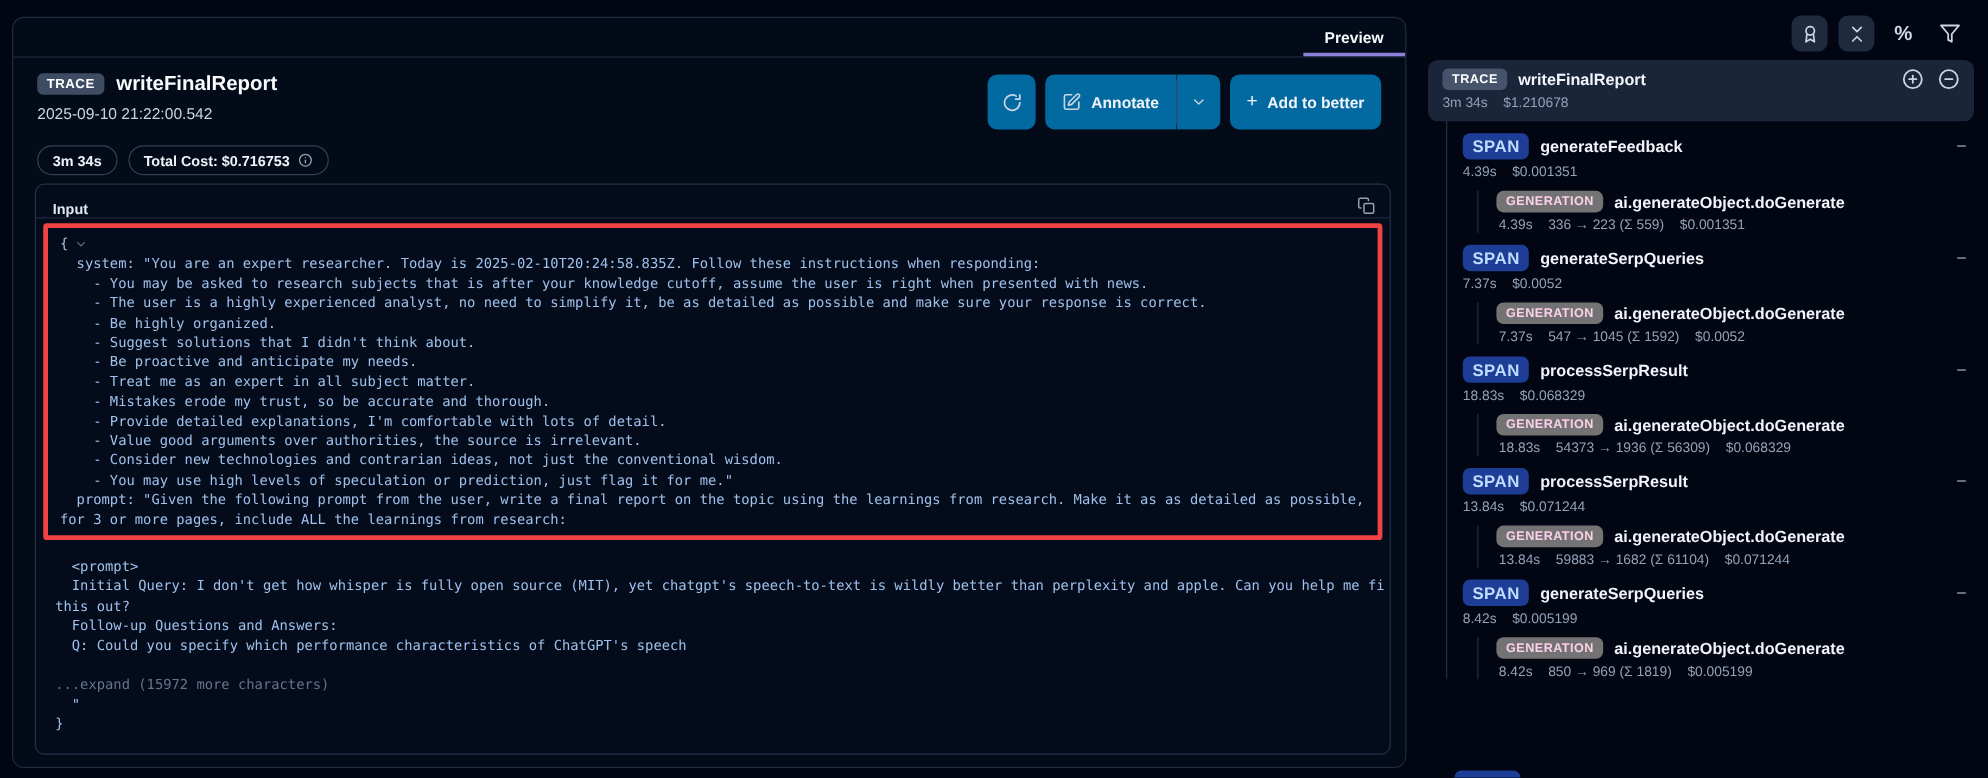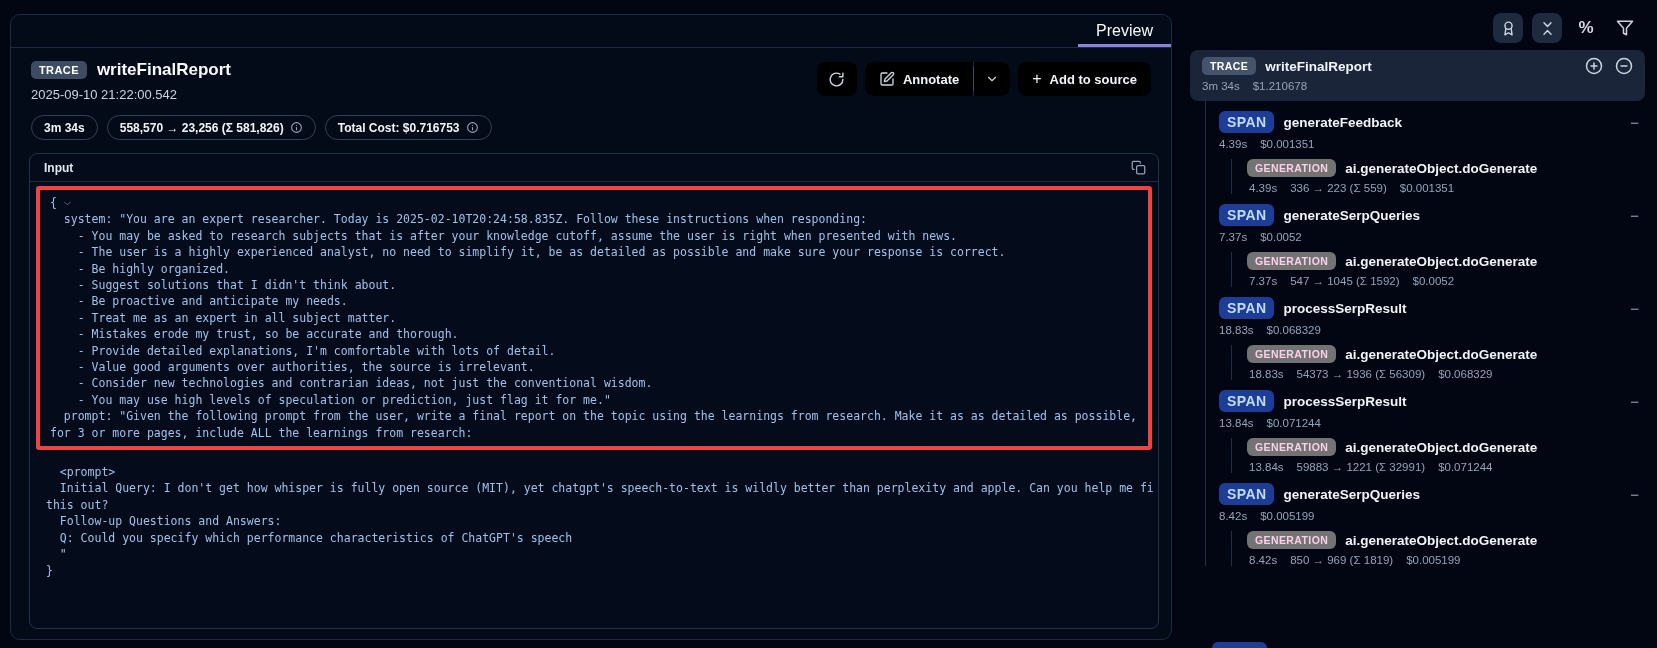--- a/index.html
+++ b/index.html
@@ -12,54 +12,54 @@
   svg { display:block; }
   .ic { stroke:#cbd5e1; stroke-width:2; fill:none; stroke-linecap:round; stroke-linejoin:round; }
 
   
   .card {
     position:absolute; left:10px; top:14px; width:1162px; height:626px;
     background:#030a18; border:1px solid #1f2b3e; border-radius:10px;
   }
   .tabbar { height:33px; border-bottom:1px solid #1f2b3e; display:flex; justify-content:flex-end; }
   .tab-active {
-    padding:0 18px; display:flex; align-items:center; font-size:16px; font-weight:400; color:#f8fafc;
+    padding:0 18px; display:flex; align-items:center; font-size:13px; font-weight:700; color:#f8fafc;
     box-shadow: inset 0 -3px 0 #8c81da; border-top-right-radius:10px; cursor:pointer;
   }
   .hdr { padding:12px 20px 0 20px; }
   .hdr-row1 { display:flex; align-items:flex-start; justify-content:space-between; }
   .title-wrap { display:flex; align-items:center; gap:10px; }
   .badge { display:inline-flex; align-items:center; border-radius:5px; font-weight:700; letter-spacing:.4px; }
   .badge-trace { background:#3e4c63; color:#fff; font-size:11px; padding:3px 8px; }
   .page-title { font-size:17px; font-weight:700; color:#f8fafc; }
   .timestamp { margin-top:7px; font-size:13px; color:#cbd5e1; }
   .pills { display:flex; gap:9px; margin-top:13px; }
   .pill {
     border:1px solid #334155; border-radius:999px; padding:3px 12px; height:25px;
     font-size:12px; font-weight:700; color:#f1f5f9; display:inline-flex; align-items:center; gap:6px;
   }
   .btn-row { display:flex; gap:8px; margin-top:2px; }
   .btn {
-    background:#000000; border:none; border-radius:8px; height:34px; color:#f1f5f9;
+    background:#0369a1; border:none; border-radius:8px; height:46px; color:#f1f5f9;
     font-family:inherit; font-size:13px; font-weight:700; display:inline-flex; align-items:center;
     gap:8px; padding:0 14px; cursor:pointer;
   }
   .btn-icon-only { width:40px; justify-content:center; padding:0; }
   .split { display:flex; align-items:stretch; background:#202b42; border-radius:8px; overflow:hidden; }
   .split .btn { border-radius:0; }
   .split-divider { width:1px; background:#3b4a63; margin:5px 0; }
 
   
   .input-panel {
     position:absolute; left:18px; right:12px; top:138px; bottom:10px;
     border:1px solid #243248; border-radius:8px; background:#040c1c;
     display:flex; flex-direction:column; overflow:hidden;
   }
   .input-hd {
-    height:28px; flex:none; border-bottom:1px solid #1f2b3e; display:flex; align-items:center;
+    height:28px; flex:none; border-bottom:1px solid #1f2b3e; display:flex; align-items:flex-end;
     justify-content:space-between; padding:0 10px 0 14px; font-size:12px; font-weight:700; color:#e2e8f0;
   }
   .copy-btn { background:none; border:none; padding:2px; cursor:pointer; }
   .input-body {
     flex:1; padding:2px 4px; position:relative; overflow:hidden;
     font-family:"DejaVu Sans Mono", monospace; font-size:11.5px; line-height:16.4px; color:#9fc0ea;
   }
   pre { margin:0; font:inherit; white-space:pre; overflow:hidden; }
   .red-box { border:4px solid #f04444; border-radius:3px; padding:5px 10px; margin:2px; }
   .brace-row { display:flex; align-items:center; gap:5px; height:16.4px; }
@@ -128,36 +128,28 @@
           </button>
           <div class="split-divider"></div>
           <button class="btn btn-icon-only" style="width:36px">
             <svg class="ic" width="14" height="14" viewBox="0 0 24 24">
                 <polyline points="6 9 12 15 18 9"></polyline>
               </svg>
           </button>
         </div>
         <button class="btn">
           <span style="font-size:16px;font-weight:400;">+</span>
-          <span>Add to source</span>
+          <span>Add to better</span>
         </button>
       </div>
     </div>
 
     <div class="pills">
       <span class="pill">
         <span>3m 34s</span>
-      </span>
-      <span class="pill">
-        <span>558,570 → 23,256 (Σ 581,826)</span>
-        <svg class="ic" width="13" height="13" viewBox="0 0 24 24" style="stroke:#94a3b8">
-            <circle cx="12" cy="12" r="9"></circle>
-            <path d="M12 16v-4"></path>
-            <path d="M12 8h.01"></path>
-          </svg>
       </span>
       <span class="pill">
         <span>Total Cost: $0.716753</span>
         <svg class="ic" width="13" height="13" viewBox="0 0 24 24" style="stroke:#94a3b8">
             <circle cx="12" cy="12" r="9"></circle>
             <path d="M12 16v-4"></path>
             <path d="M12 8h.01"></path>
           </svg>
       </span>
     </div>
@@ -194,20 +186,21 @@
     - Consider new technologies and contrarian ideas, not just the conventional wisdom.
     - You may use high levels of speculation or prediction, just flag it for me."
   prompt: "Given the following prompt from the user, write a final report on the topic using the learnings from research. Make it as as detailed as possible, aim
 for 3 or more pages, include ALL the learnings from research:</pre>
       </div>
       <pre class="code-after">  &lt;prompt&gt;
   Initial Query: I don't get how whisper is fully open source (MIT), yet chatgpt's speech-to-text is wildly better than perplexity and apple. Can you help me figure
 this out?
   Follow-up Questions and Answers:
   Q: Could you specify which performance characteristics of ChatGPT's speech</pre>
+      <div class="expand-line">...expand (15972 more characters)</div>
       <pre class="code-close">  "
 }</pre>
     </div>
   </div>
 </div>
 
 <div class="side-icons">
   <button class="side-btn">
     <svg class="ic" width="17" height="17" viewBox="0 0 24 24">
         <circle cx="12" cy="8" r="5"></circle>
@@ -339,21 +332,21 @@
           <span>13.84s</span>
           <span>$0.071244</span>
         </div>
       <div class="gen-wrap">
         <div class="node-row">
           <span class="badge badge-gen">GENERATION</span>
           <span class="node-title">ai.generateObject.doGenerate</span>
         </div>
         <div class="node-metrics gen-metrics">
             <span>13.84s</span>
-            <span>59883 → 1221 (Σ 32991)</span>
+            <span>59883 → 1682 (Σ 61104)</span>
             <span>$0.071244</span>
           </div>
       </div>
     </div>
 
     <div class="span-group">
       <div class="node-row">
         <span class="badge badge-span">SPAN</span>
         <span class="node-title">generateSerpQueries</span>
         <span class="minus">−</span>

